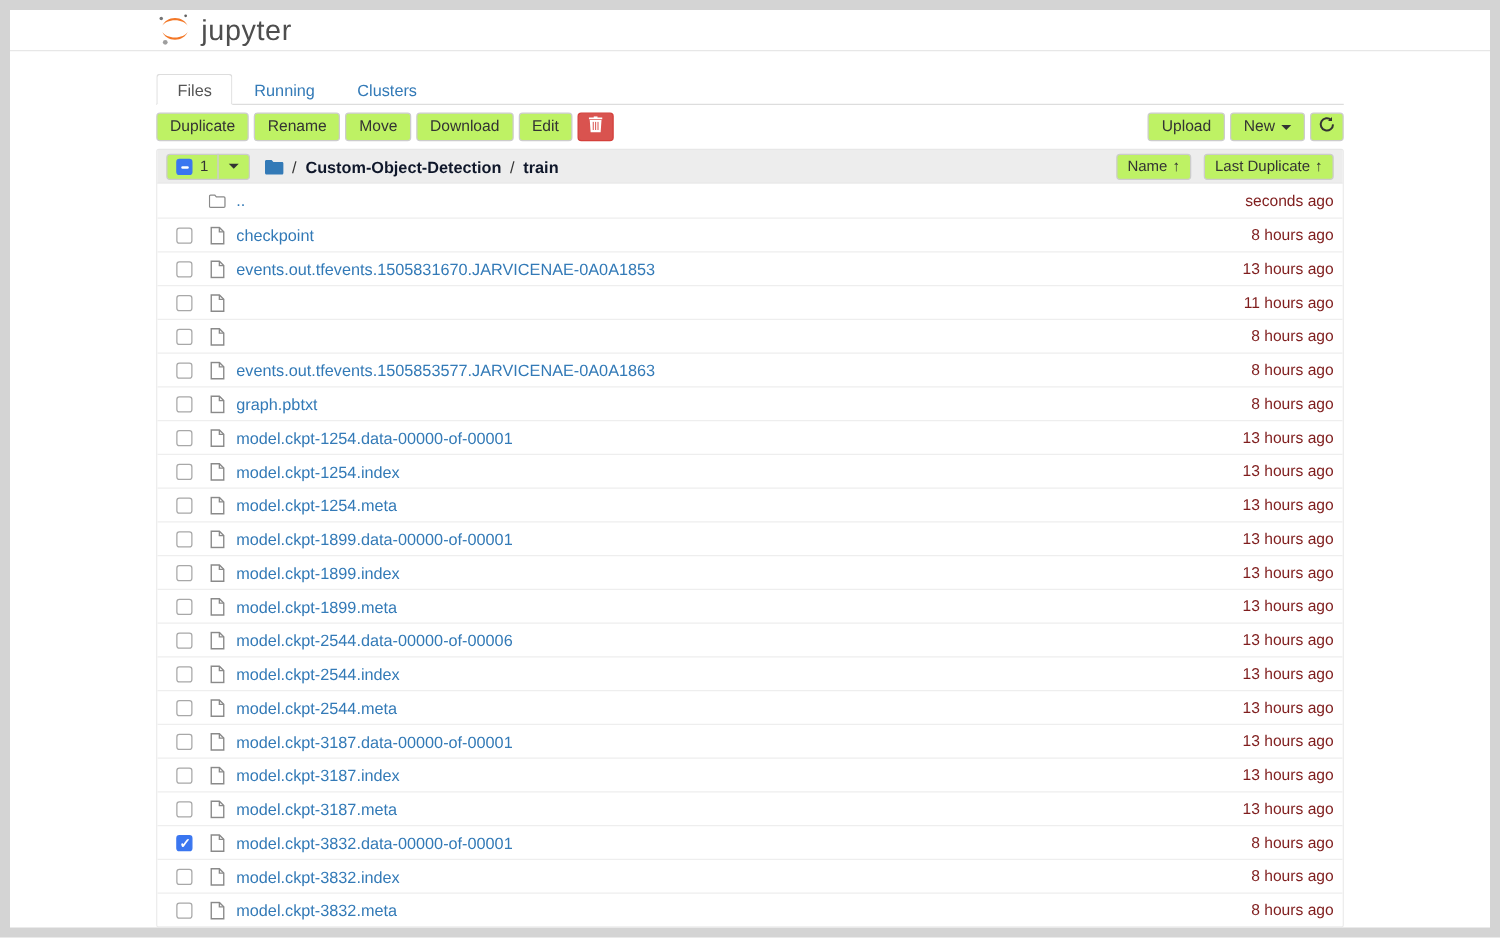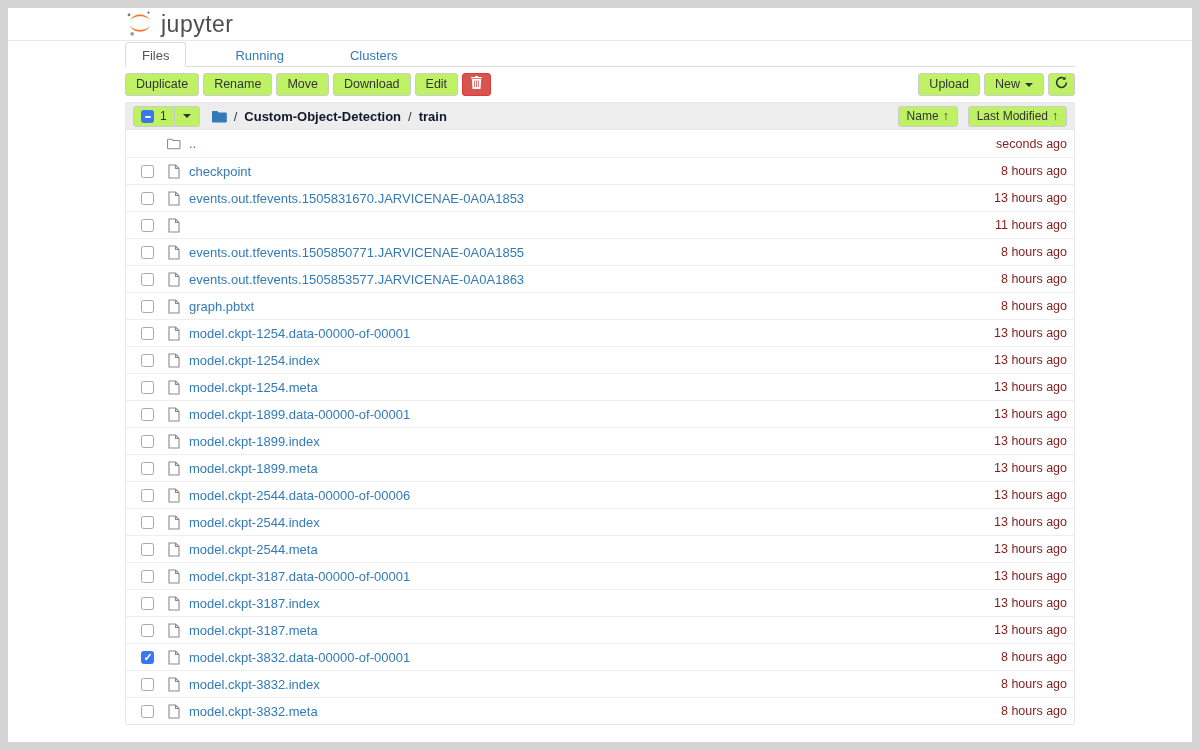--- a/index.html
+++ b/index.html
@@ -19,22 +19,22 @@
     height:33px; border-bottom:1px solid #e7e7e7;
     display:flex; align-items:center; padding-left:117px;
   }
   .logo { display:flex; align-items:flex-end; gap:6px; }
   .logo svg { display:block; }
   .logo-text { font-size:23px; color:#4e4e4e; letter-spacing:0.5px; line-height:1; padding-bottom:2px; }
   
   .container { width:950px; margin-left:117px; }
   
   .tabs {
-    display:flex; list-style:none;
-    border-bottom:1px solid #ddd; height:26px;gap:32px;
+    margin-top:17px; display:flex; list-style:none;
+    border-bottom:1px solid #ddd; height:26px;
   }
   .tab {
     font-size:13px; padding:5px 16px; cursor:pointer;
     border:1px solid transparent; border-radius:3px 3px 0 0;
     color:#337ab7; position:relative; top:1px; line-height:15px;
   }
   .tab.active {
     color:#555; background:#fff; border-color:#ddd;
     border-bottom-color:#fff;
   }
@@ -176,21 +176,21 @@
           <a class="crumb-link">Custom-Object-Detection</a>
           <span class="sep">/</span>
           <a class="crumb-link">train</a>
         </div>
         <div class="header-right">
           <button class="btn sort-btn">
             <span>Name</span>
             <span class="sort-arrow">↑</span>
           </button>
           <button class="btn sort-btn">
-            <span>Last Modified</span>
+            <span>Last Duplicate</span>
             <span class="sort-arrow">↑</span>
           </button>
         </div>
       </div>
       <div class="file-list">
           <div class="row">
     <span class="checkbox" style="visibility: hidden;"></span>
     <span class="icon-cell">
               <svg width="15" height="12" viewBox="0 0 15 12">
                 <path d="M0.6 1.8 C0.6 1.2 1 0.8 1.6 0.8 h3.6 l1.3 1.5 h6.4 c0.6 0 1 0.4 1 1 v6.9 c0 0.6 -0.4 1 -1 1 H1.6 c-0.6 0 -1 -0.4 -1 -1 Z" fill="#fff" stroke="#8a8a8a" stroke-width="1.1"></path>
@@ -232,21 +232,20 @@
     <span class="mod-time">11 hours ago</span>
   </div>
           <div class="row">
     <span class="checkbox"></span>
     <span class="icon-cell">
               <svg width="12" height="15" viewBox="0 0 12 15">
                 <path d="M1 1 h6.5 L11 4.5 V14 H1 Z" fill="#fff" stroke="#8a8a8a" stroke-width="1.1"></path>
                 <path d="M7.5 1 V4.5 H11" fill="none" stroke="#8a8a8a" stroke-width="1.1"></path>
               </svg>
             </span>
-    <a class="file-link">events.out.tfevents.1505850771.JARVICENAE-0A0A1855</a>
     <span class="mod-time">8 hours ago</span>
   </div>
           <div class="row">
     <span class="checkbox"></span>
     <span class="icon-cell">
               <svg width="12" height="15" viewBox="0 0 12 15">
                 <path d="M1 1 h6.5 L11 4.5 V14 H1 Z" fill="#fff" stroke="#8a8a8a" stroke-width="1.1"></path>
                 <path d="M7.5 1 V4.5 H11" fill="none" stroke="#8a8a8a" stroke-width="1.1"></path>
               </svg>
             </span>

